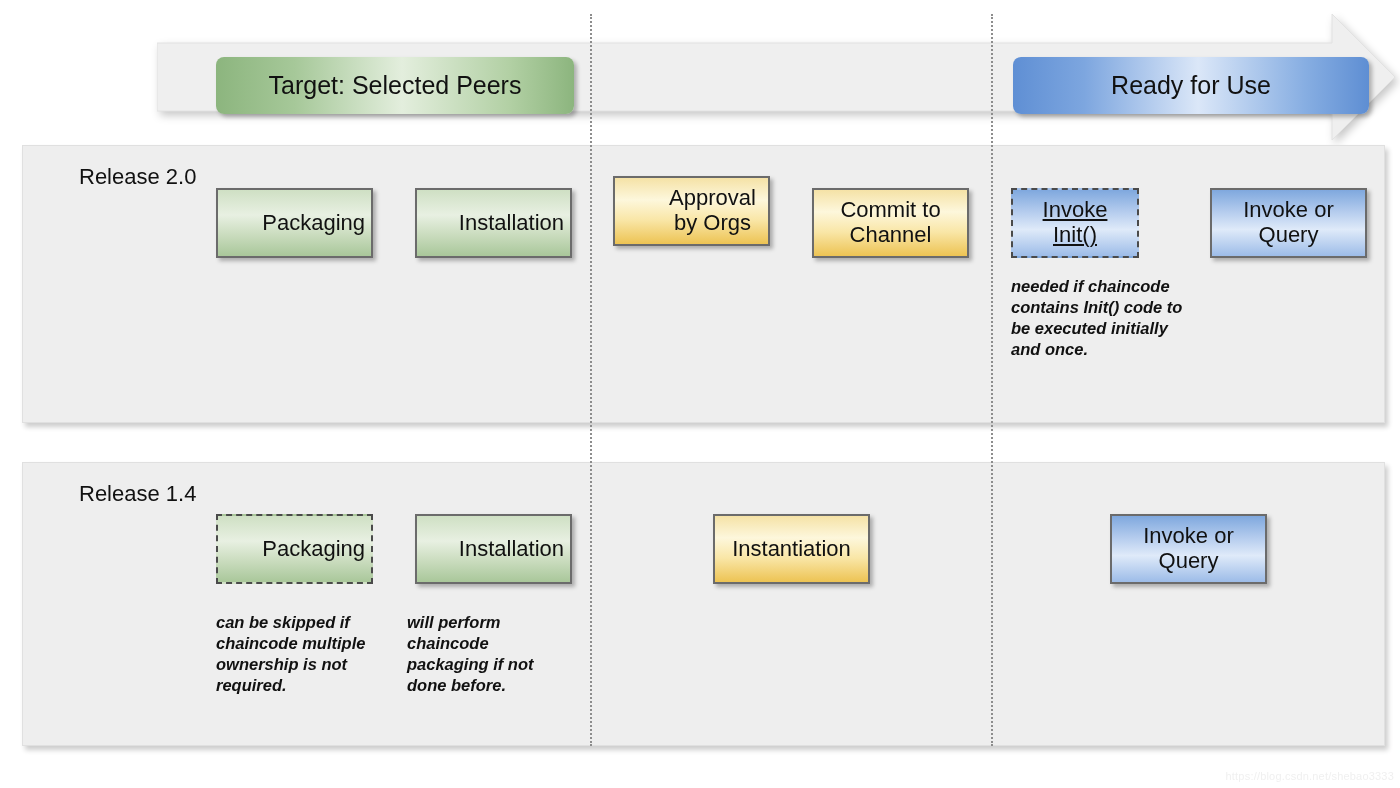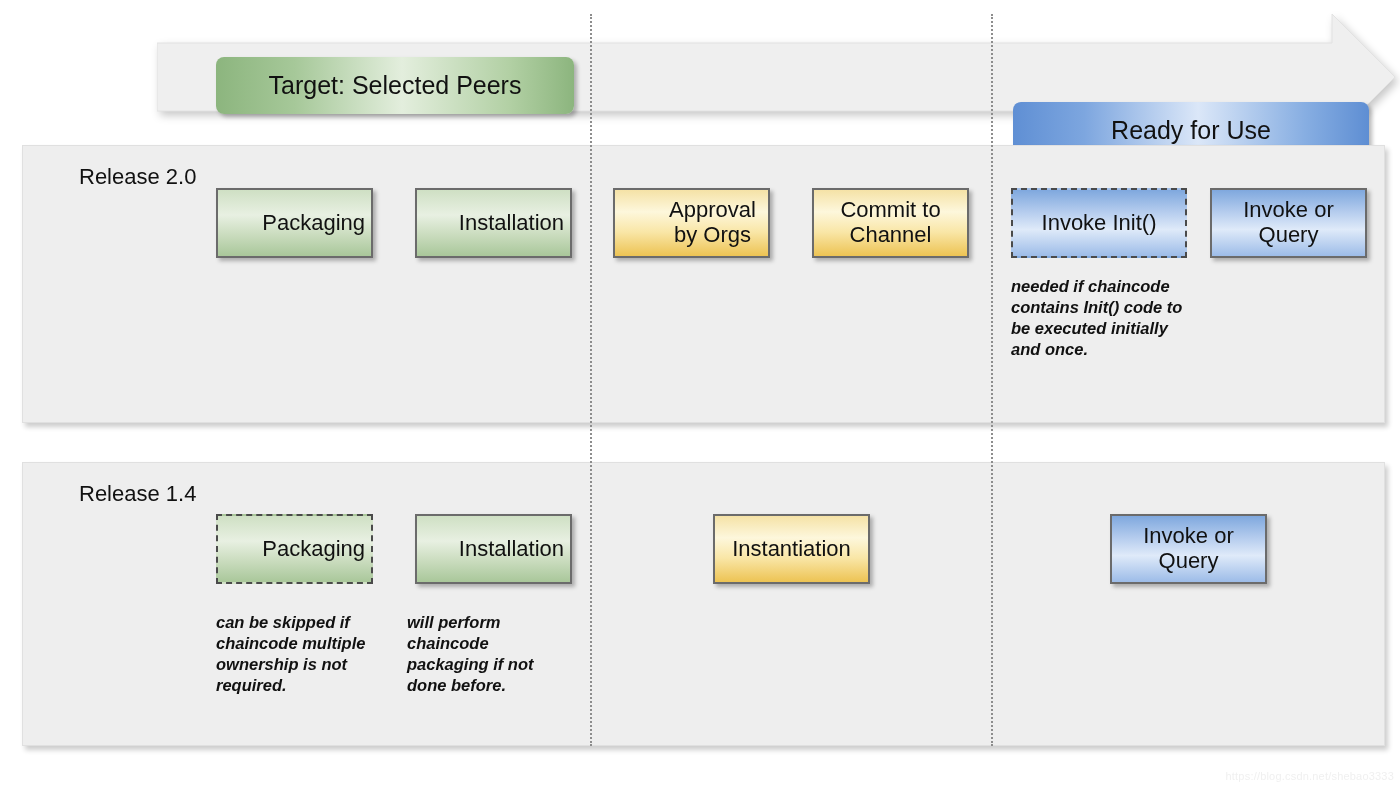--- a/index.html
+++ b/index.html
@@ -45,21 +45,20 @@
     white-space: nowrap;
   }
   .phase-green {
     background: linear-gradient(to right, #8cb57e 0%, #a6c899 22%, #e3eedd 52%, #b2d0a4 82%, #8cb57e 100%);
   }
   .phase-yellow {
     background: linear-gradient(to right, #e8b73c 0%, #f2ce63 20%, #fdf3cf 52%, #f5d070 82%, #e9b93f 100%);
   }
   .phase-blue {
     background: linear-gradient(to right, #5f8fd4 0%, #7da6df 20%, #dbe7f8 52%, #87aee2 82%, #5e8ed3 100%);
-    margin-top: 45px;
   }
 
   
   .release-row {
     position: absolute;
     left: 22px;
     width: 1363px;
     background: #eeeeee;
     border: 1px solid #e0e0e0;
     box-shadow: 3px 4px 5px rgba(0,0,0,0.20);
@@ -165,27 +164,27 @@
   <div class="release-row" id="row-r20">
     <div class="row-label">Release 2.0</div>
   </div>
 
   <div class="step-box box-green solid-border" style="left:216px; top:188px; width:157px; height:70px;">
     <span>Packaging</span>
   </div>
   <div class="step-box box-green solid-border" style="left:415px; top:188px; width:157px; height:70px;">
     <span>Installation</span>
   </div>
-  <div class="step-box box-yellow solid-border" style="left:613px; top:188px; width:157px; height:70px;padding-left:48px;">
+  <div class="step-box box-yellow solid-border" style="left:613px; top:176px; width:157px; height:70px;padding-left:48px;">
     <span>Approval by Orgs</span>
   </div>
   <div class="step-box box-yellow solid-border" style="left:812px; top:188px; width:157px; height:70px;">
     <span>Commit to Channel</span>
   </div>
-  <div class="step-box box-blue dashed-border" style="left:1011px; top:188px; width:176px; height:70px;">
+  <div class="step-box box-blue dashed-border" style="left:1011px; top:188px; width:128px; height:70px;text-decoration:underline;">
     <span>Invoke Init()</span>
   </div>
   <div class="step-box box-blue solid-border" style="left:1210px; top:188px; width:157px; height:70px;">
     <span>Invoke or Query</span>
   </div>
 
   <div class="annotation" style="left:1011px; top:276px; width:185px;">needed if chaincode contains Init() code to be executed initially and once.</div>
 
   <div class="release-row" id="row-r14">
     <div class="row-label">Release 1.4</div>

